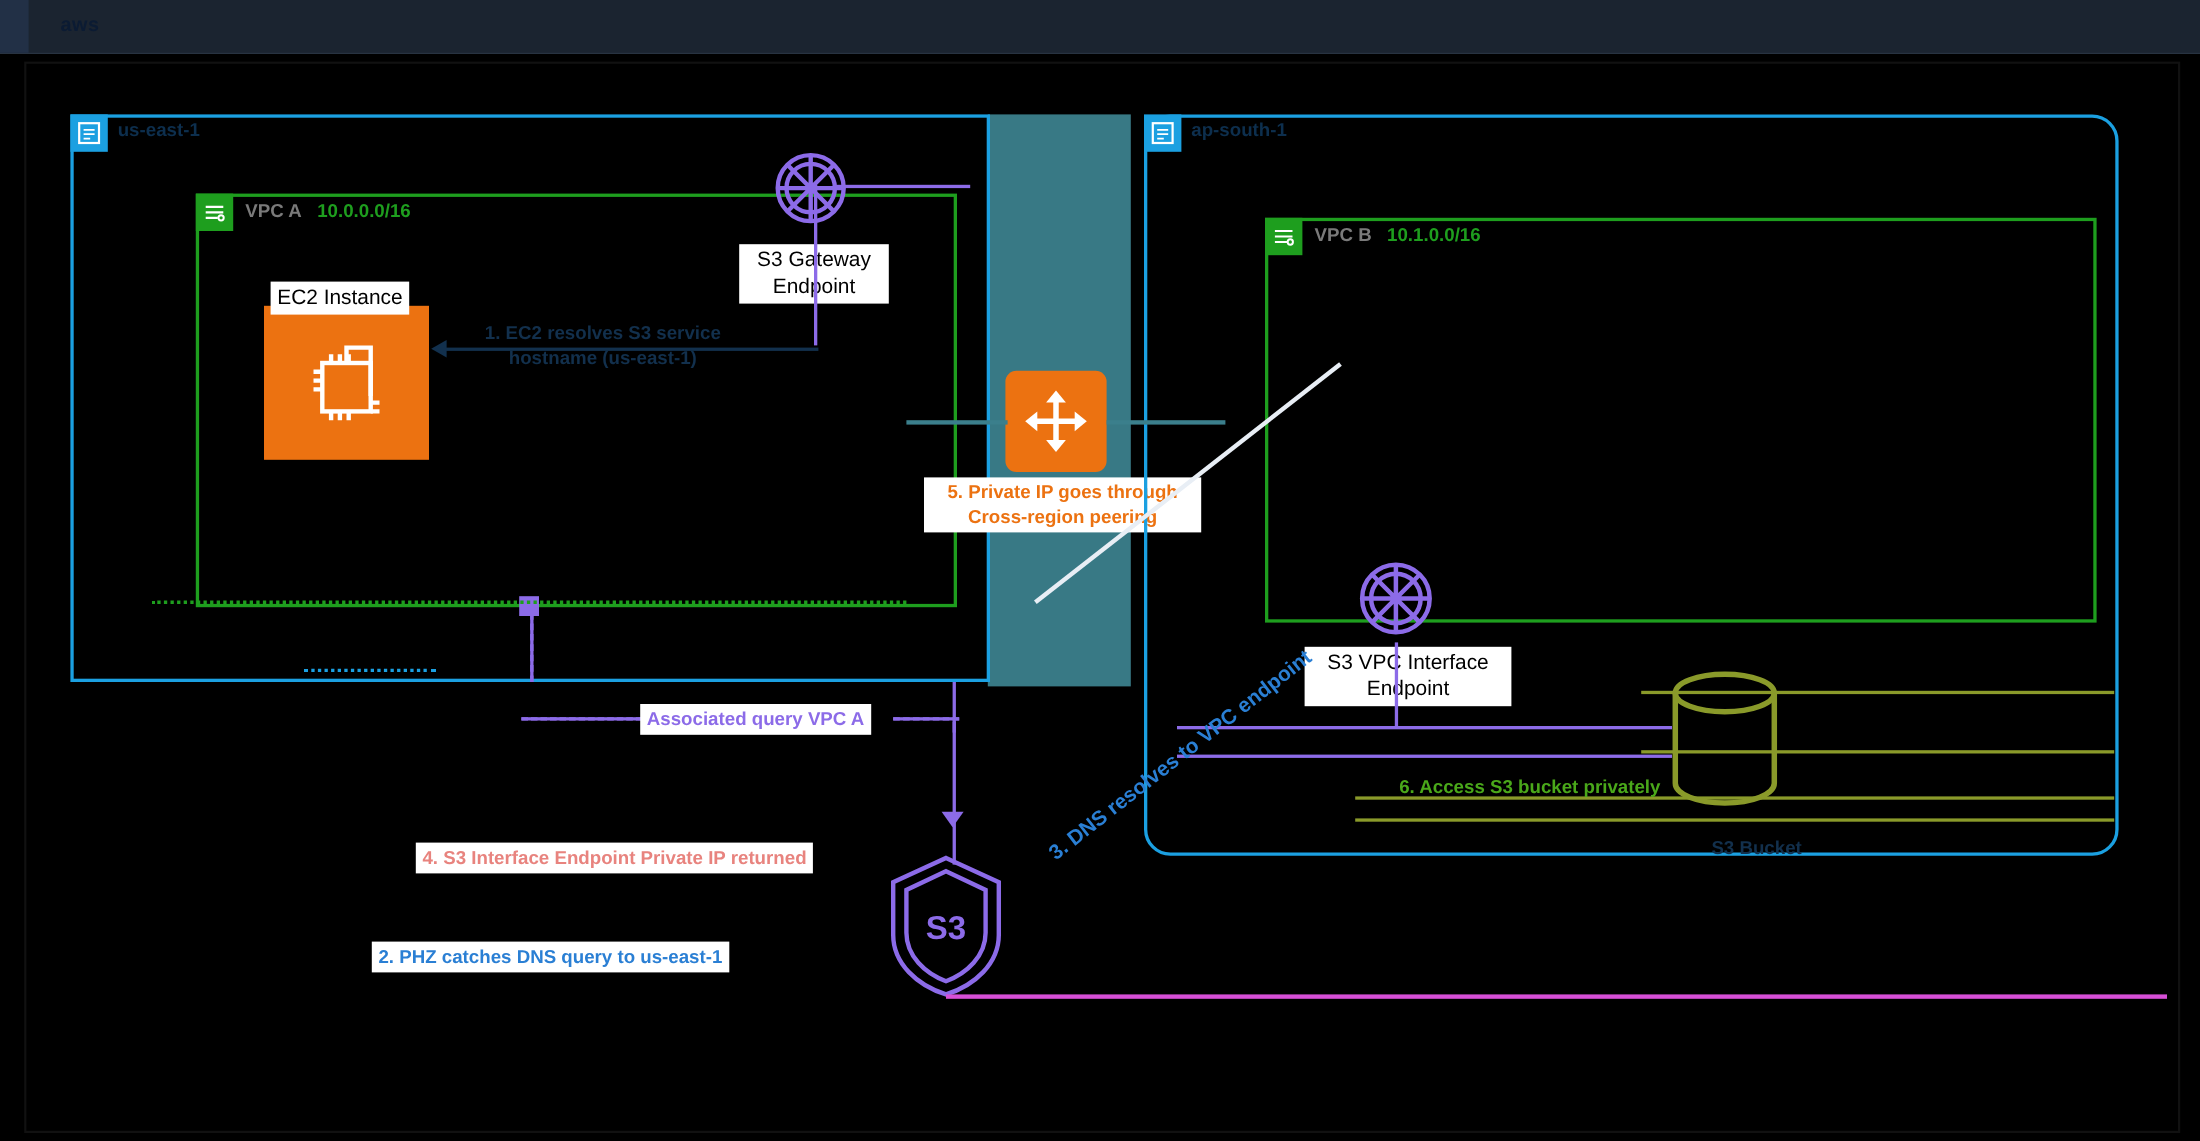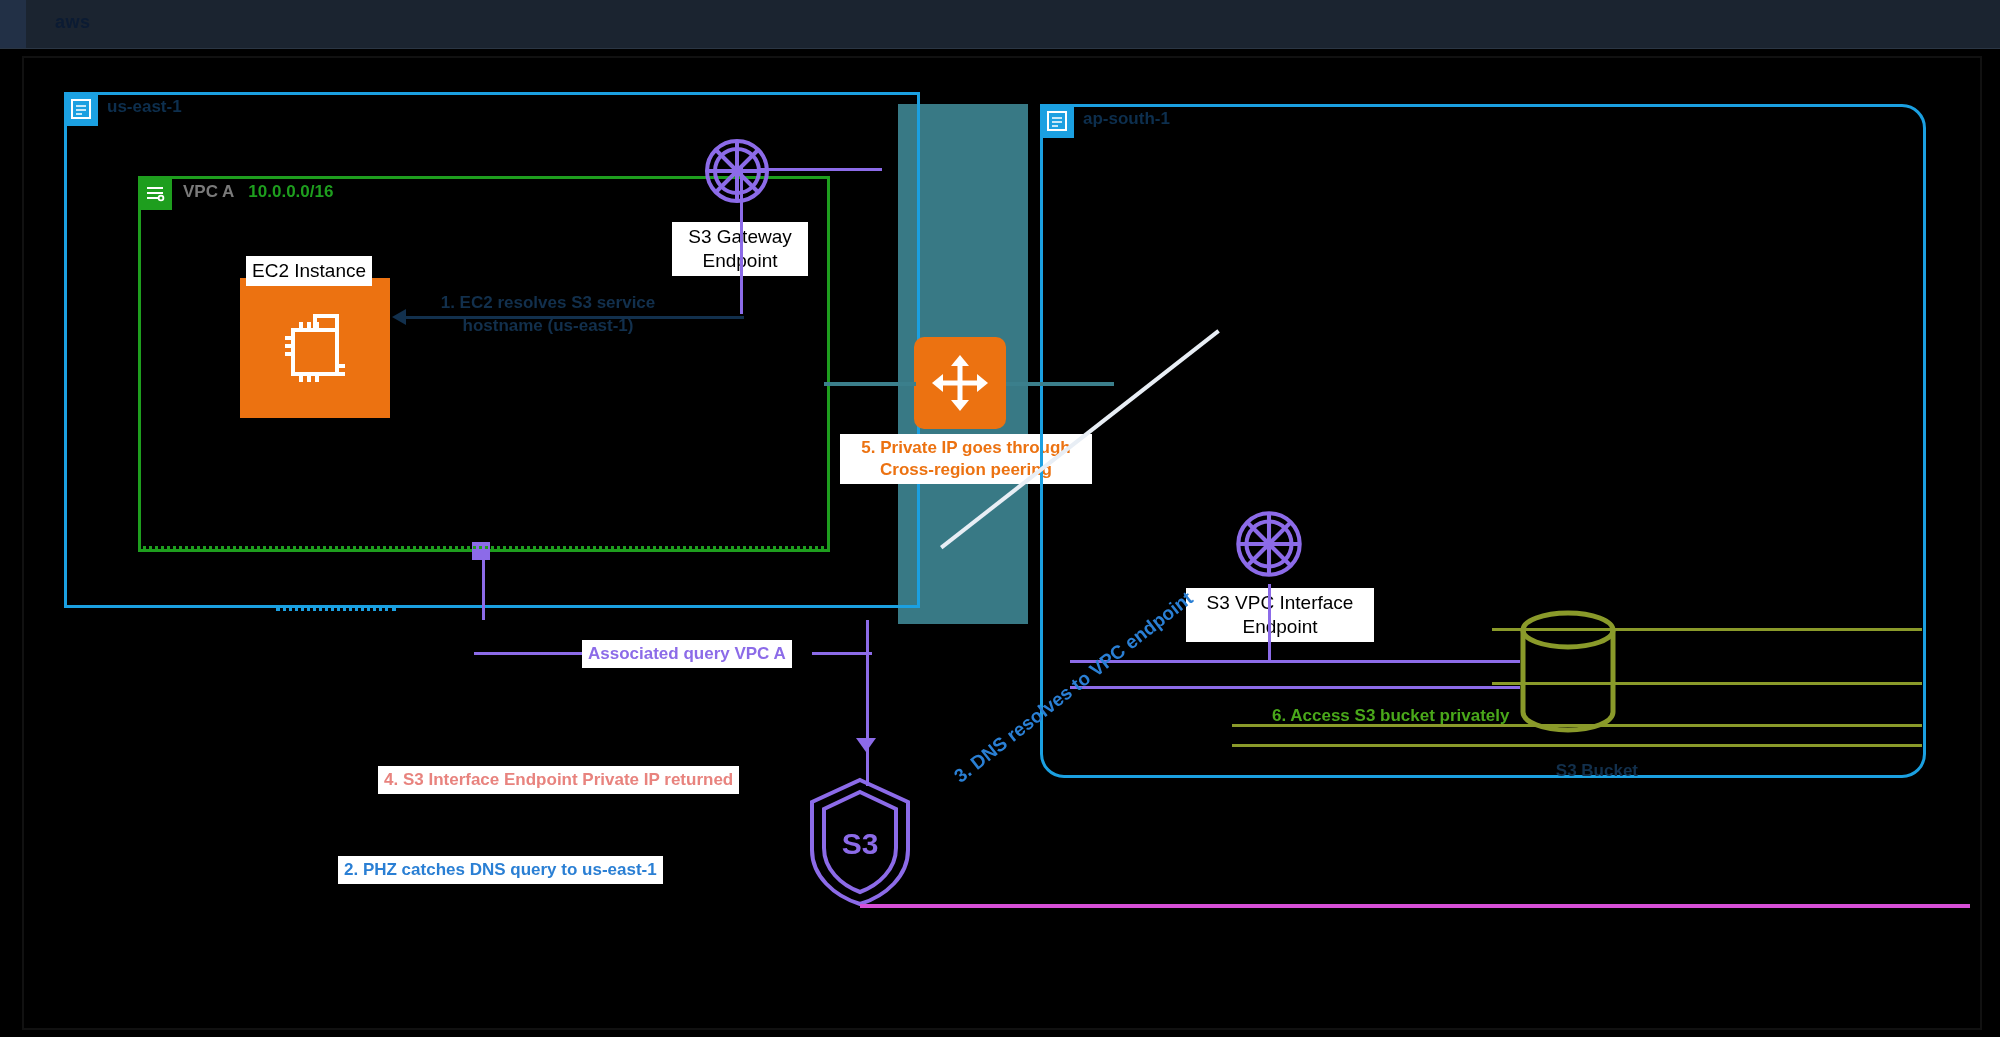--- a/index.html
+++ b/index.html
@@ -15,21 +15,21 @@
   
   .page-frame{position:absolute;left:22px;top:56px;width:1956px;height:970px;border:2px solid #111;background:#000;}
 
   
   .region{position:absolute;border:3px solid #1ba0e1;background:transparent;}
   .region-tab{position:absolute;left:-3px;top:-3px;width:34px;height:34px;background:#1ba0e1;display:flex;align-items:center;justify-content:center;}
   .region-tab svg{display:block;}
   .region-label{position:absolute;left:40px;top:2px;font-size:17px;font-weight:bold;color:#0d2f4e;white-space:nowrap;}
 
   
-  .vpc{position:absolute;border:3px solid #1e9e1e;background:transparent;}
+  .vpc{position:absolute;border:3px solid #1e9e1e;background:transparent;margin-left:40px;}
   .vpc-tab{position:absolute;left:-3px;top:-3px;width:34px;height:34px;background:#1e9e1e;display:flex;align-items:center;justify-content:center;}
   .vpc-label{position:absolute;left:42px;top:3px;font-size:17px;font-weight:bold;white-space:nowrap;}
   .vpc-label .nm{color:#7a7a7a;}
   .vpc-label .cidr{color:#1e9e1e;margin-left:14px;}
 
   
   .callout{position:absolute;background:#fff;color:#000;font-size:19px;line-height:1.25;padding:3px 6px;text-align:center;white-space:pre-line;}
   .tag{position:absolute;background:#fff;font-size:17px;font-weight:bold;line-height:1.3;padding:3px 6px;white-space:pre-line;}
 
   .lbl-dark{position:absolute;font-size:17px;font-weight:bold;color:#12304d;text-align:right;line-height:1.35;white-space:pre-line;}
@@ -70,21 +70,21 @@
 
   <div class="topbar">
     <div class="topbar-accent"></div>
     <div class="topbar-title">aws</div>
   </div>
 
   <div class="page-frame"></div>
 
   <div class="conn-band" style="left:898px;top:104px;width:130px;height:520px;"></div>
 
-  <div class="region" style="left:64px;top:92px;width:830px;height:510px;padding-left:20px;">
+  <div class="region" style="left:64px;top:104px;width:830px;height:510px;">
     <div class="region-tab">
       <svg width="22" height="22" viewBox="0 0 22 22">
           <rect x="2" y="2" width="18" height="18" fill="none" stroke="#fff" stroke-width="2"></rect>
           <path d="M6 8h10M6 12h10M6 16h6" stroke="#fff" stroke-width="1.6"></path>
         </svg>
     </div>
     <div class="region-label">us-east-1</div>
   </div>
 
   <div class="vpc" style="left:138px;top:176px;width:686px;height:370px;">
@@ -152,20 +152,31 @@
   <div class="region" style="left:1040px;top:104px;width:880px;height:668px;border-radius:24px;">
     <div class="region-tab">
       <svg width="22" height="22" viewBox="0 0 22 22">
           <rect x="2" y="2" width="18" height="18" fill="none" stroke="#fff" stroke-width="2"></rect>
           <path d="M6 8h10M6 12h10M6 16h6" stroke="#fff" stroke-width="1.6"></path>
         </svg>
     </div>
     <div class="region-label">ap-south-1</div>
   </div>
 
+  <div class="vpc" style="left:1110px;top:198px;width:750px;height:362px;">
+    <div class="vpc-tab">
+      <svg width="22" height="22" viewBox="0 0 22 22">
+          <path d="M3 6h16M3 11h16M3 16h11" stroke="#fff" stroke-width="2"></path>
+          <circle cx="17" cy="16" r="2.4" fill="none" stroke="#fff" stroke-width="1.8"></circle>
+        </svg>
+    </div>
+    <div class="vpc-label">
+      <span class="nm">VPC B</span><span class="cidr">10.1.0.0/16</span>
+    </div>
+  </div>
 
   <div class="endpoint" style="left:1225px;top:500px;">
     <svg width="88" height="88" viewBox="0 0 86 86">
       <g fill="none" stroke="#8c6be8" stroke-width="4">
         <circle cx="43" cy="43" r="30"></circle>
         <circle cx="43" cy="43" r="22"></circle>
         <path d="M43 13v60M13 43h60M22 22l42 42M64 22L22 64"></path>
       </g>
     </svg>
   </div>

